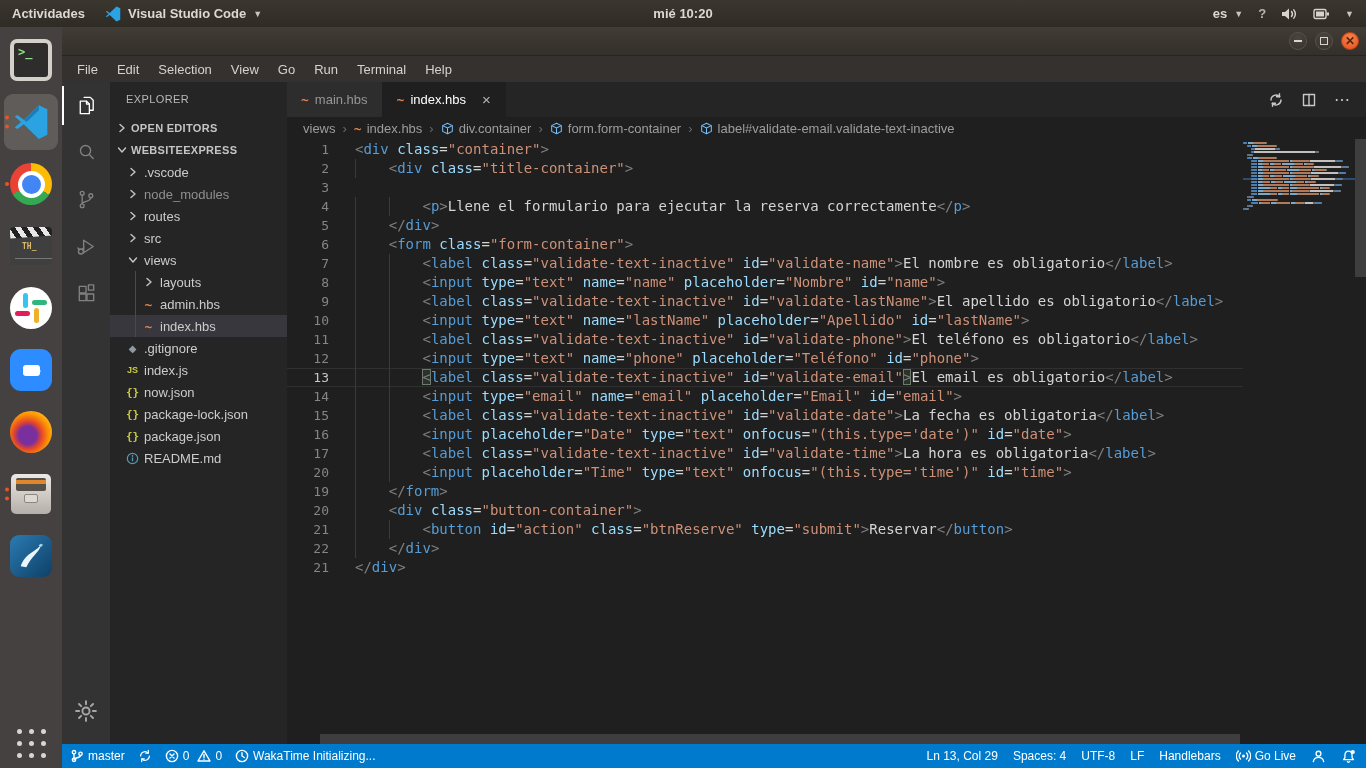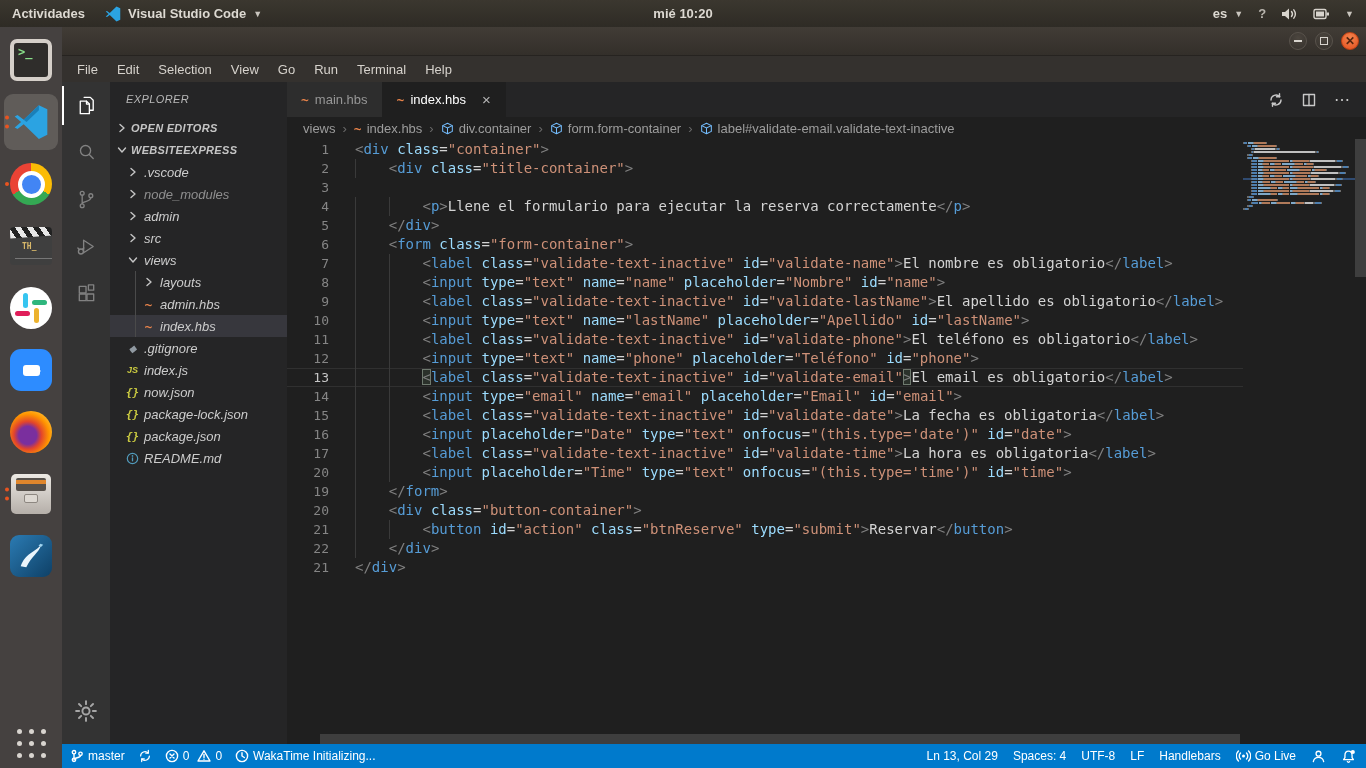--- a/index.html
+++ b/index.html
@@ -71,21 +71,21 @@
   .menubar{height:26px;flex:none;background:#34312e;display:flex;align-items:center;padding-left:6px;gap:1px;}
   .menu-item{color:#d6d2cc;font-size:13px;padding:3px 9px;border-radius:3px;}
 
   .workbench{flex:1;display:flex;min-height:0;}
   .activitybar{width:48px;flex:none;background:#333333;display:flex;flex-direction:column;align-items:center;}
   .ab-item{width:48px;height:47px;display:flex;align-items:center;justify-content:center;color:#828282;position:relative;}
   .ab-item.active{color:#ffffff;}
   .ab-item.active::before{content:"";position:absolute;left:0;top:4px;bottom:4px;width:2px;background:#fff;}
   .ab-gear{margin-top:auto;margin-bottom:10px;color:#a7a7a7;}
 
-  .sidebar{width:177px;flex:none;background:#252526;color:#cccccc;display:flex;flex-direction:column;font-size:13px;overflow:hidden;font-style:italic;}
+  .sidebar{width:177px;flex:none;background:#252526;color:#cccccc;display:flex;flex-direction:column;font-size:13px;overflow:hidden;}
   .sb-title{height:35px;line-height:35px;padding-left:16px;font-size:11px;color:#b8b8b8;letter-spacing:.4px;flex:none;}
   .section-row{display:flex;align-items:center;height:22px;font-weight:700;font-size:11px;color:#c5c5c5;
                padding-left:5px;letter-spacing:.3px;gap:2px;flex:none;}
   .tree{flex:none;}
   .tree-row{display:flex;align-items:center;height:22px;position:relative;color:#cccccc;}
   .tree-row.selected{background:#37373d;}
   .tree-row.dim{color:#8f8f8f;}
   .tree-row .ibox{width:15px;flex:none;display:flex;justify-content:center;color:#c5c5c5;}
   .tree-row .lbl{margin-left:4px;white-space:nowrap;}
   .tguide{position:absolute;left:25px;top:0;bottom:0;width:1px;background:#4a4a4a;}
@@ -359,21 +359,21 @@
                 </svg>
               </span>
               <span class="lbl">node_modules</span>
             </div>
             <div class="tree-row" style="padding-left: 15px;">
               <span class="ibox">
                 <svg width="14" height="14" viewBox="0 0 14 14">
                   <path fill="none" stroke="currentColor" stroke-width="1.4" stroke-linecap="round" stroke-linejoin="round" d="M5 3.5 9 7l-4 3.5"></path>
                 </svg>
               </span>
-              <span class="lbl">admin</span>
+              <span class="lbl">routes</span>
             </div>
             <div class="tree-row" style="padding-left: 15px;">
               <span class="ibox">
                 <svg width="14" height="14" viewBox="0 0 14 14">
                   <path fill="none" stroke="currentColor" stroke-width="1.4" stroke-linecap="round" stroke-linejoin="round" d="M5 3.5 9 7l-4 3.5"></path>
                 </svg>
               </span>
               <span class="lbl">src</span>
             </div>
             <div class="tree-row" style="padding-left: 15px;">

